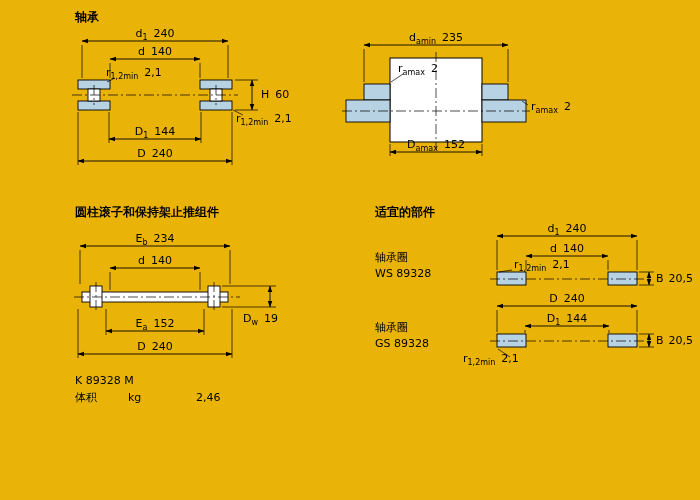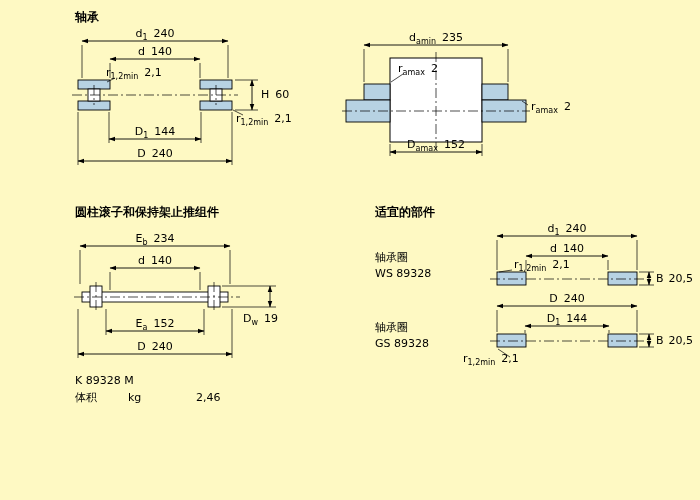--- a/index.html
+++ b/index.html
@@ -1,17 +1,17 @@
 <!DOCTYPE html>
 <html><head>
 <meta charset="utf-8">
 <style>
   *{box-sizing:border-box}
   html,body{margin:0;padding:0;background:#fff}
-  .page{position:relative;width:700px;height:500px;background:#fef9c3;overflow:hidden}
+  .page{position:relative;width:700px;height:500px;background:#eab308;overflow:hidden}
   svg{display:block}
   text{font-family:"DejaVu Sans","Liberation Sans",sans-serif;font-size:11px;fill:#000}
   .title{font-size:12px;font-weight:bold}
   .plain{font-size:11px}
   .sub{font-size:8px}
   .ext,.leader{stroke:#000;stroke-width:0.7;fill:none}
   .cl{stroke:#000;stroke-width:0.7;stroke-dasharray:10 3 2 3;fill:none}
   .dimline{stroke:#000;stroke-width:0.9;fill:none;marker-start:url(#arr);marker-end:url(#arr)}
   .outline{fill:#fff;stroke:#000;stroke-width:1}
   .washer{stroke:#000;stroke-width:0.9}

